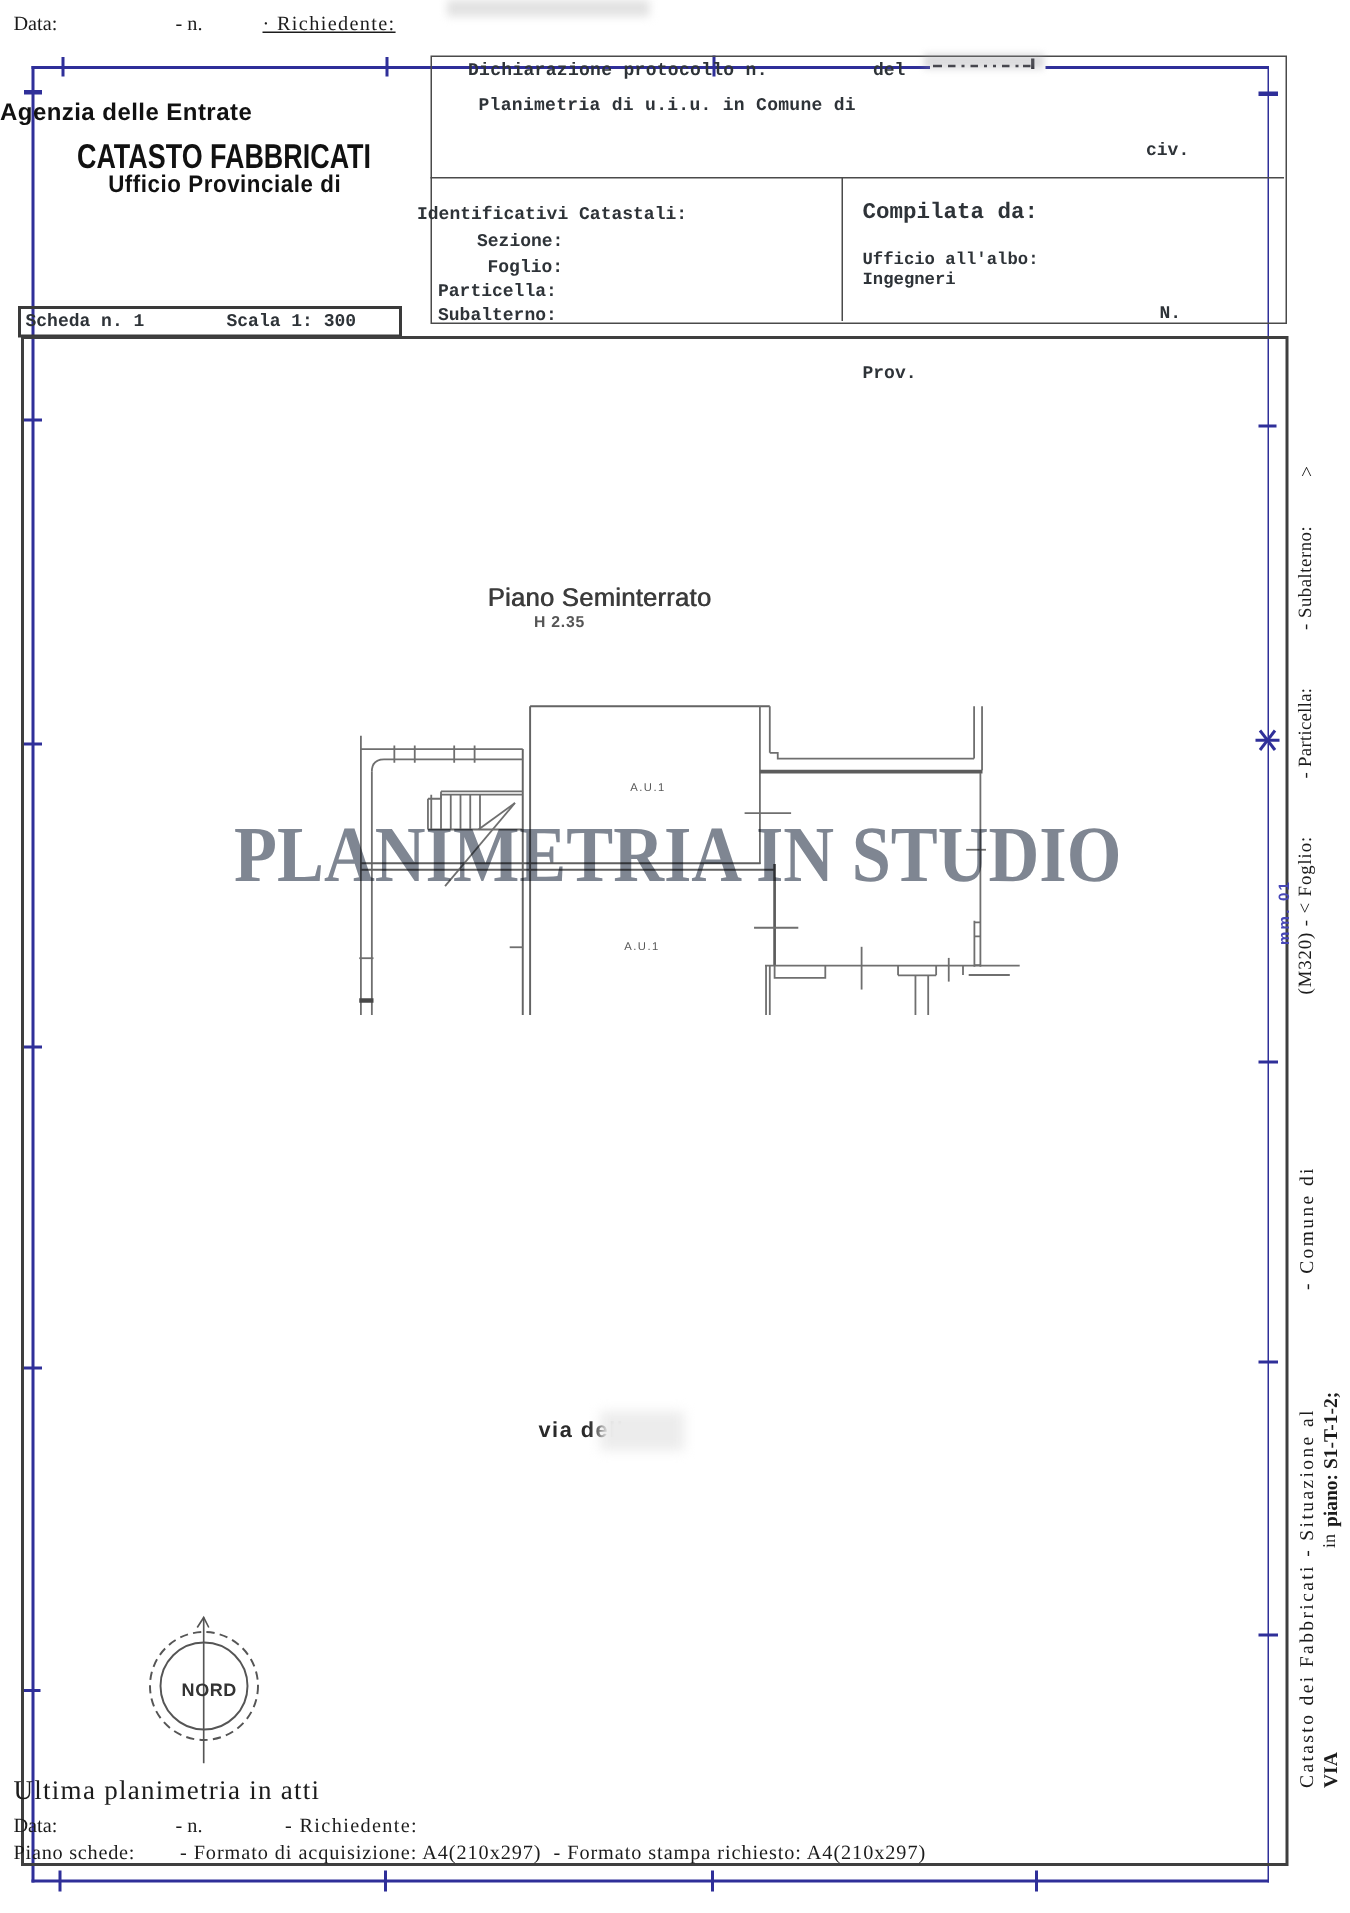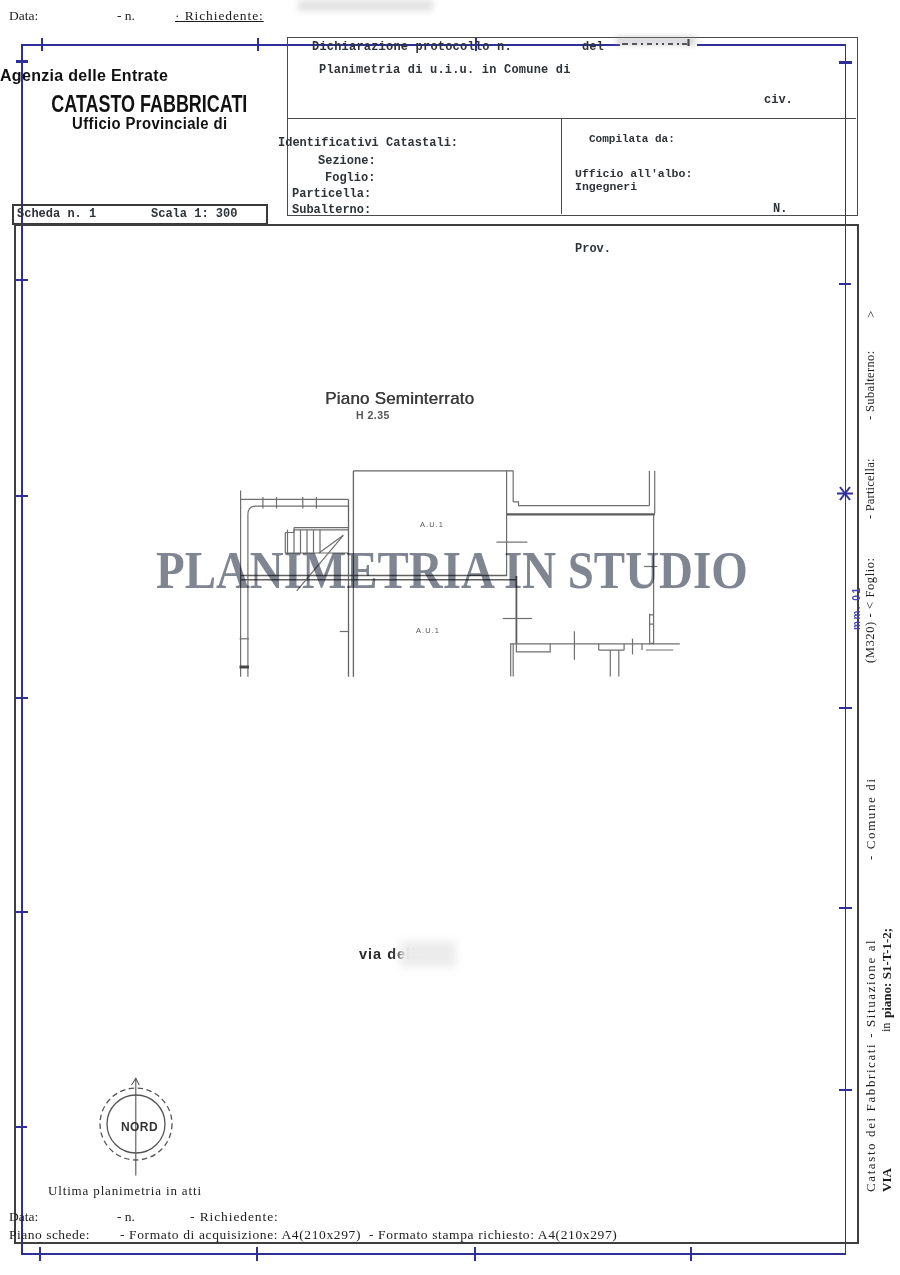--- a/index.html
+++ b/index.html
@@ -98,21 +98,21 @@
 <div class="abs mono" style="left:582px;top:40px;font-size:12px;">del</div>
 <div class="abs mono" style="left:295px;top:63px;font-size:12px;letter-spacing:0.2px;padding-left:24px;">Planimetria di u.i.u. in Comune di</div>
 <div class="abs mono" style="left:736px;top:93px;font-size:12px;margin-left:28px;">civ.</div>
 
 <div class="abs mono" style="left:278px;top:136px;font-size:12px;">Identificativi Catastali:</div>
 <div class="abs mono" style="left:318px;top:153.5px;font-size:12px;">Sezione:</div>
 <div class="abs mono" style="left:325px;top:170.5px;font-size:12px;">Foglio:</div>
 <div class="abs mono" style="left:292px;top:187px;font-size:12px;">Particella:</div>
 <div class="abs mono" style="left:292px;top:203px;font-size:12px;">Subalterno:</div>
 
-<div class="abs mono" style="left:589px;top:133px;font-size:11px;">Compilata da:</div>
+<div class="abs mono" style="left:575px;top:133px;font-size:15px;">Compilata da:</div>
 <div class="abs mono" style="left:575px;top:167px;font-size:11.5px;">Ufficio all'albo:</div>
 <div class="abs mono" style="left:575px;top:179.5px;font-size:11.5px;">Ingegneri</div>
 <div class="abs mono" style="left:575px;top:201.5px;font-size:12px;margin-top:40px;">Prov.</div>
 <div class="abs mono" style="left:773px;top:201.5px;font-size:12px;">N.</div>
 
 <div class="abs" style="left:325px;top:389px;font-size:17px;color:#3c3c3c;letter-spacing:0.2px;text-shadow:0.5px 0 0 #3c3c3c;">Piano Seminterrato</div>
 
 <div class="abs" style="left:356px;top:409px;font-size:10.5px;font-weight:bold;color:#555;letter-spacing:0.5px;">H 2.35</div>
 
 <svg class="abs" style="left:0;top:0;" width="900" height="1275" viewBox="0 0 900 1275">
@@ -200,20 +200,20 @@
 <div class="abs serif vtext" style="left:863px;top:519px;font-size:12.5px;letter-spacing:0.2px;">- Particella:</div>
 <div class="abs serif vtext" style="left:863px;top:420px;font-size:12.5px;letter-spacing:0.35px;">- Subalterno:</div>
 <div class="abs serif vtext" style="left:863px;top:318px;font-size:13px;">&gt;</div>
 
 <div class="abs serif vtext" style="left:879px;top:1192px;font-size:13px;font-weight:bold;">VIA</div>
 <div class="abs serif vtext" style="left:879px;top:1032px;font-size:12px;">in</div>
 <div class="abs serif vtext" style="left:879px;top:1018px;font-size:13px;font-weight:bold;">piano: S1-T-1-2;</div>
 
 <div class="abs vtext" style="left:851px;top:630px;font-size:10px;color:#4747b8;font-weight:bold;letter-spacing:1.5px;">mm. 01</div>
 
-<div class="abs serif" style="left:9px;top:1183px;font-size:13px;letter-spacing:0.85px;margin-left:39px;">Ultima planimetria in atti</div>
+<div class="abs serif" style="left:9px;top:1183px;font-size:18px;letter-spacing:0.85px;">Ultima planimetria in atti</div>
 
 <div class="abs serif" style="left:9px;top:1209px;font-size:13.5px;">Data:</div>
 <div class="abs serif" style="left:117px;top:1209px;font-size:13.5px;">- n.</div>
 <div class="abs serif" style="left:190px;top:1209px;font-size:13.5px;letter-spacing:0.9px;">- Richiedente:</div>
 
 <div class="abs serif" style="left:9px;top:1227px;font-size:13.5px;letter-spacing:0.5px;">Piano schede:</div>
 <div class="abs serif" style="left:120px;top:1227px;font-size:13.5px;letter-spacing:0.62px;">- Formato di acquisizione: A4(210x297)&nbsp;&nbsp;- Formato stampa richiesto: A4(210x297)</div>
 
 </body></html>

